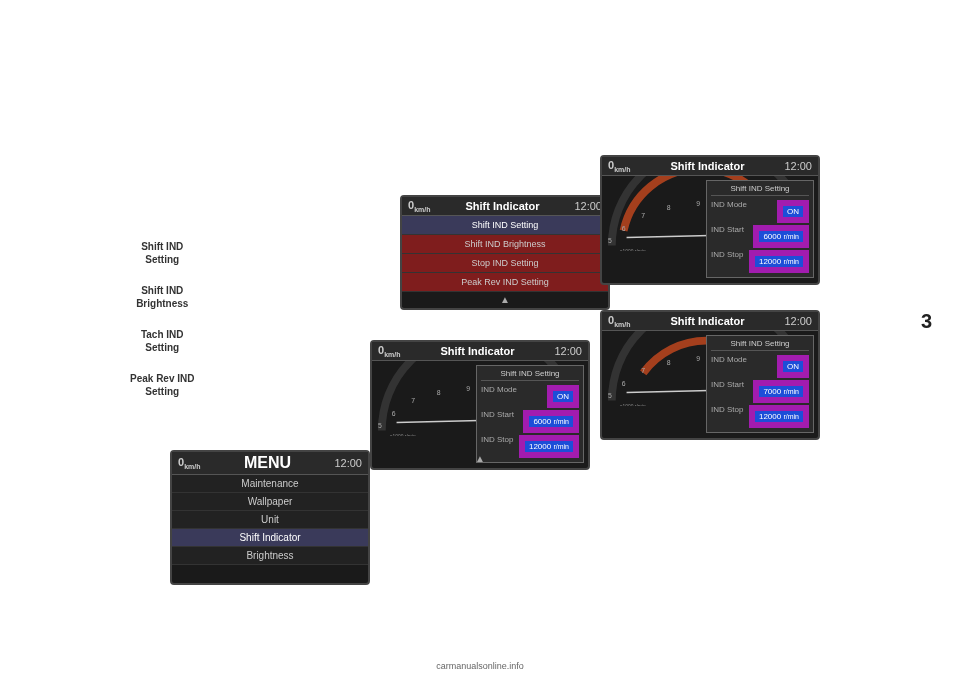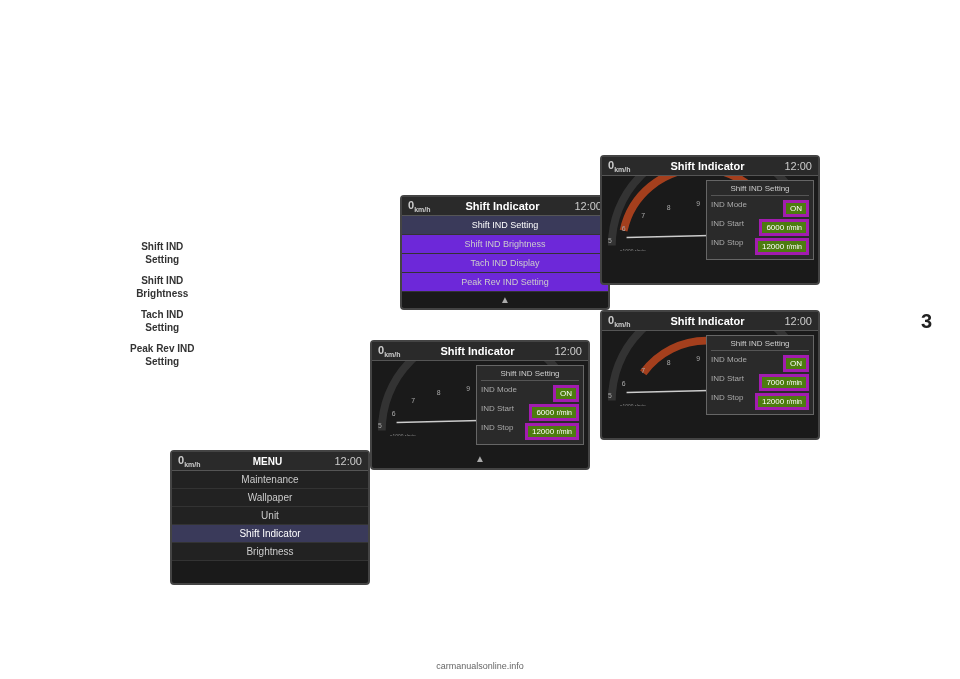--- a/index.html
+++ b/index.html
@@ -22,21 +22,21 @@
       color: #222;
     }
 
     
     .sidebar-labels {
       position: absolute;
       left: 130px;
       top: 240px;
       display: flex;
       flex-direction: column;
-      gap: 8px;
+      gap: 18px;
     }
     .sidebar-label {
       font-size: 10px;
       color: #333;
       text-align: center;
       line-height: 1.3;
       font-weight: bold;
     }
 
     
@@ -71,21 +71,21 @@
     }
 
     
     .screen-menu {
       left: 170px;
       top: 450px;
       width: 200px;
       height: 135px;
     }
     .screen-menu .screen-header .title {
-      font-size: 10px;
+      font-size: 16px;
     }
     .menu-list {
       display: flex;
       flex-direction: column;
     }
     .menu-item {
       padding: 3px 24px;
       font-size: 10px;
       color: #ccc;
       border-bottom: 1px solid #333;
@@ -107,21 +107,21 @@
     .shift-menu-list {
       display: flex;
       flex-direction: column;
     }
     .shift-menu-item {
       padding: 4px 8px;
       font-size: 9px;
       color: #ccc;
       border-bottom: 1px solid #333;
       text-align: center;
-      background: #6d28d9;
+      background: #7f1d1d;
     }
     .shift-menu-item.selected {
       background: #3a3a5a;
       color: #fff;
     }
     .shift-menu-arrow {
       text-align: center;
       color: #aaa;
       font-size: 10px;
       padding: 2px;
@@ -132,23 +132,23 @@
       justify-content: space-between;
       padding: 1px 0;
     }
     .ind-label {
       font-size: 8px;
       color: #aaa;
     }
     .ind-value {
       font-size: 8px;
       color: #fff;
-      background: #4d7c0f;
+      background: #1d4ed8;
       padding: 1px 4px;
-      border: 3px solid #a21caf;
+      border: 6px solid #a21caf;
       min-width: 45px;
       text-align: right;
     }
     .ind-value.on-value {
       color: #fff;
       min-width: 25px;
     }
 
     
     .screen-ind-bottom-left {
@@ -212,21 +212,21 @@
 
 <div class="screen screen-shift-top">
   <div class="screen-header">
     <span class="speed">0<sub style="font-size:7px">km/h</sub></span>
     <span class="title">Shift Indicator</span>
     <span class="time">12:00</span>
   </div>
   <div class="shift-menu-list">
     <div class="shift-menu-item selected">Shift IND Setting</div>
     <div class="shift-menu-item">Shift IND Brightness</div>
-    <div class="shift-menu-item">Tach IND Display</div>
+    <div class="shift-menu-item">Stop IND Setting</div>
     <div class="shift-menu-item">Peak Rev IND Setting</div>
   </div>
   <div class="shift-menu-arrow">▲</div>
 </div>
 
 <div class="screen screen-ind-bottom-left">
   <div class="screen-header">
     <span class="speed">0<sub style="font-size:7px">km/h</sub></span>
     <span class="title">Shift Indicator</span>
     <span class="time">12:00</span>

